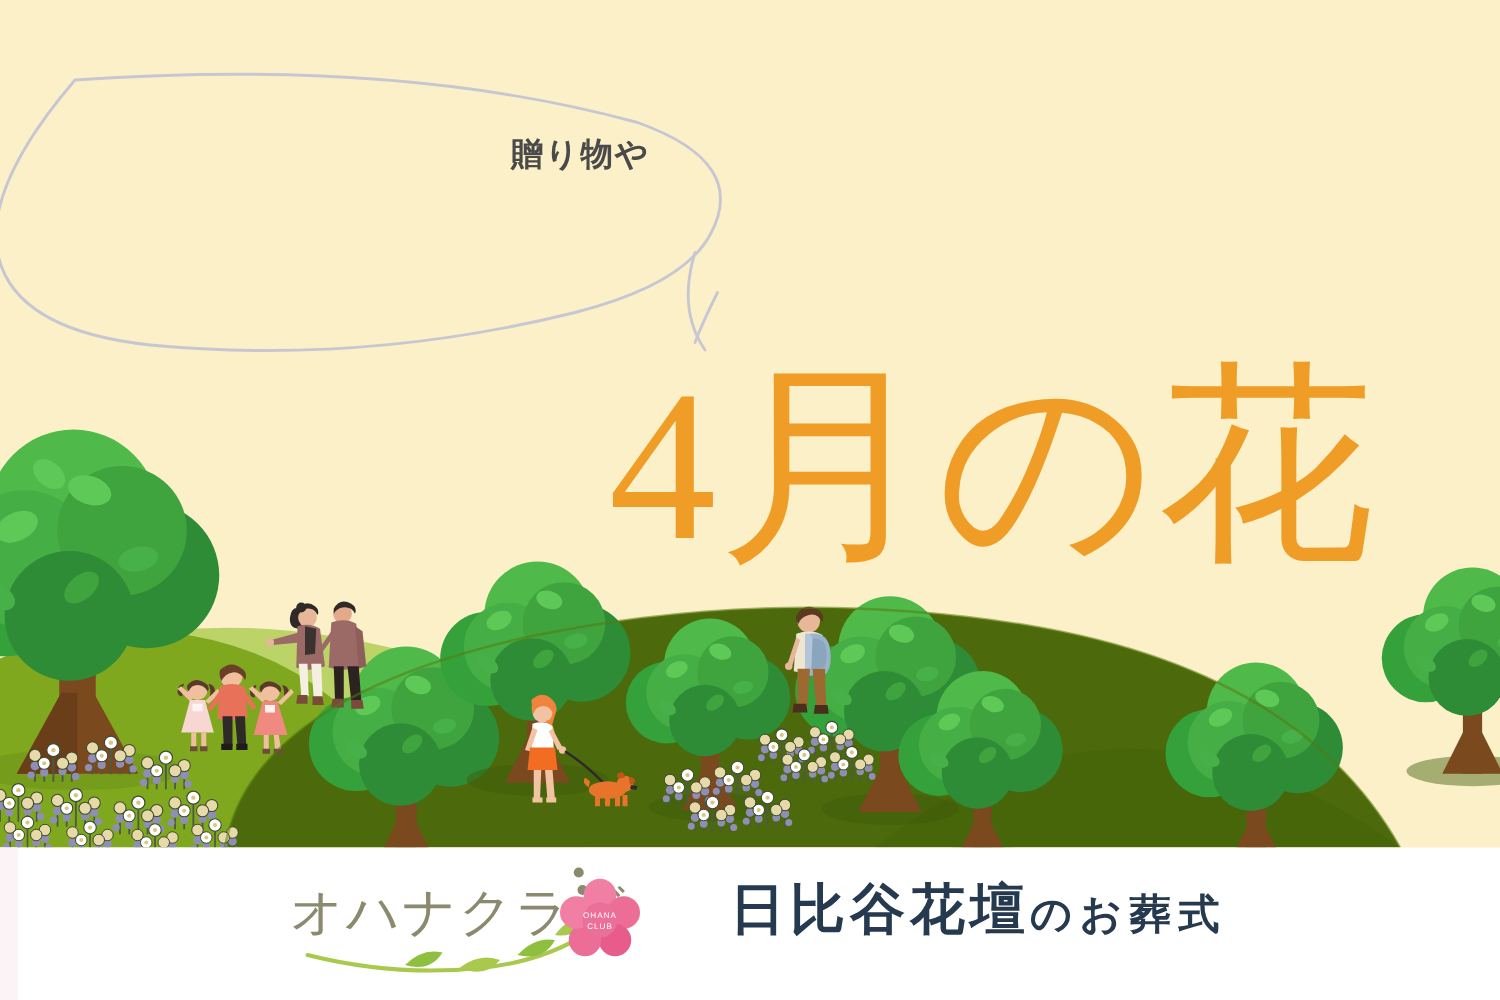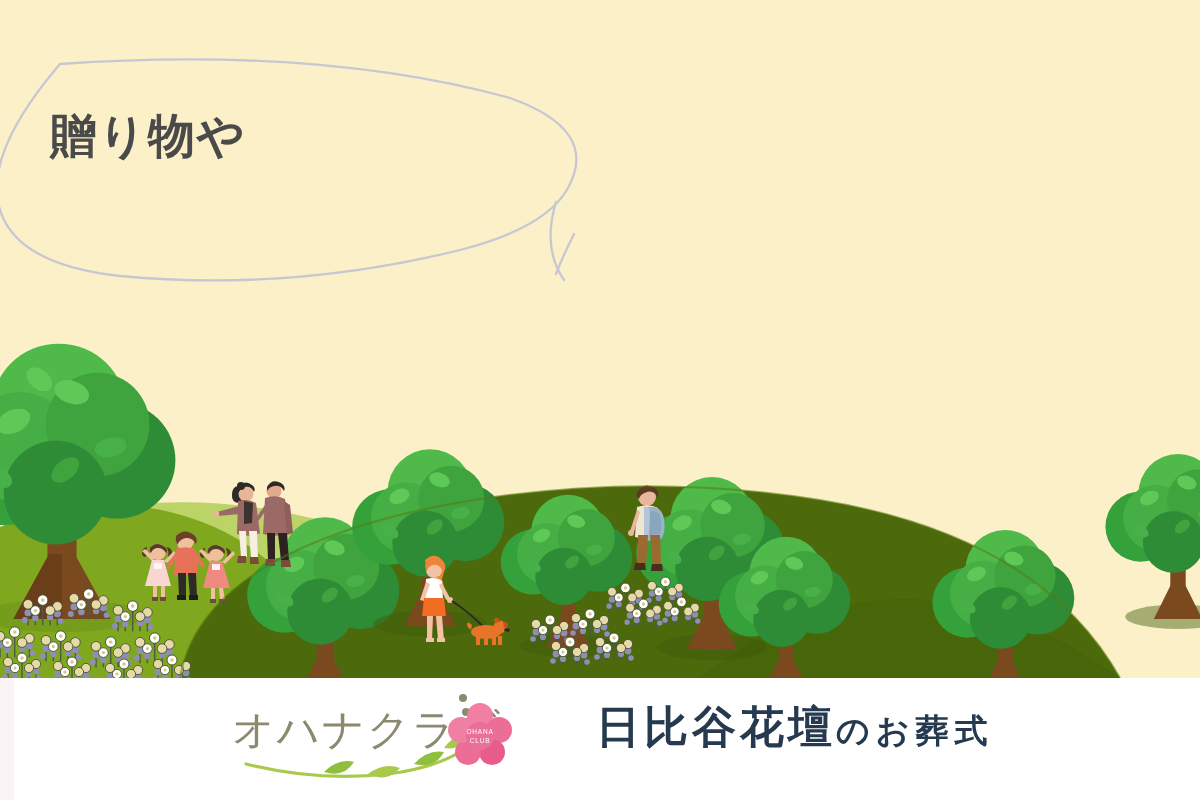--- a/index.html
+++ b/index.html
@@ -13,23 +13,23 @@
     background:#FCF0C9; overflow:hidden;
   }
 
   
   #scene { position:absolute; left:0; top:0; width:1200px; height:800px; }
 
   
   #bubble-wrap { position:absolute; left:-10px; top:52px; width:620px; height:250px; }
   #bubble-text {
     position:absolute; left:60px; top:50px; width:470px;
-    text-align:left; color:#4A4A4A;
-    font-family:Liberation Mono, monospace;
-    font-size:47px; font-weight:700; line-height:1.62;
+    text-align:right; color:#4A4A4A;
+    font-family:Liberation Sans, sans-serif;
+    font-size:26px; font-weight:700; line-height:1.62;
     letter-spacing:1.5px;
   }
   #bubble-text .line { display:block; white-space:nowrap; }
 
   
   #title {
     position:absolute; left:487px; top:282px;
     color:#EF9D27;
     font-family:"Liberation Serif", serif;
     font-size:172px; font-weight:400; line-height:1.06;
@@ -51,21 +51,21 @@
   #logo-ohana .kana {
     position:absolute; left:4px; top:12px;
     font-family:"Liberation Sans", sans-serif;
     font-size:42px; font-weight:400; letter-spacing:2px;
     color:#8C8A6E; white-space:nowrap;
   }
   #logo-hibiya {
     position:absolute; left:584px; top:16px; width:490px; height:80px;
   }
   #logo-hibiya .brush {
-    position:absolute; left:12px; top:4px;
+    position:absolute; left:0; top:4px;
     font-family:"DejaVu Sans", sans-serif;
     font-size:44px; font-weight:700; letter-spacing:4px;
     color:#25394F; white-space:nowrap;
   }
   #logo-hibiya .brush .sm { font-size:33px; letter-spacing:6px; }
 </style>
 </head>
 <body>
 
 <div id="stage">
@@ -394,20 +394,21 @@
                Q20 212 8 150
                Q-2 96 70 12 Z" fill="none" stroke="#C7C7D2" stroke-width="2.3" stroke-linecap="round"></path>
       <path d="M566 150 Q552 196 574 228" fill="none" stroke="#C7C7D2" stroke-width="2.3" stroke-linecap="round"></path>
       <path d="M584 182 Q572 206 566 222" fill="none" stroke="#C7C7D2" stroke-width="2.3" stroke-linecap="round"></path>
     </svg>
     <div id="bubble-text">
       <span class="line">贈り物や</span>
     </div>
   </div>
 
+  <div id="title">4月の花</div>
 
   <div id="footer">
     <div id="footer-left-strip"></div>
 
     <div id="logo-ohana">
       <div class="kana">オハナクラブ</div>
       <svg viewBox="0 0 290 92" width="290" height="92" style="position:absolute;left:0;top:0;">
 
         <path d="M18 74 Q90 92 160 84 Q210 78 242 56" fill="none" stroke="#A8C94C" stroke-width="3.2" stroke-linecap="round"></path>
         <path d="M96 82 q14 -14 30 -10 q-10 16 -30 10 z" fill="#8FBF3E"></path>

